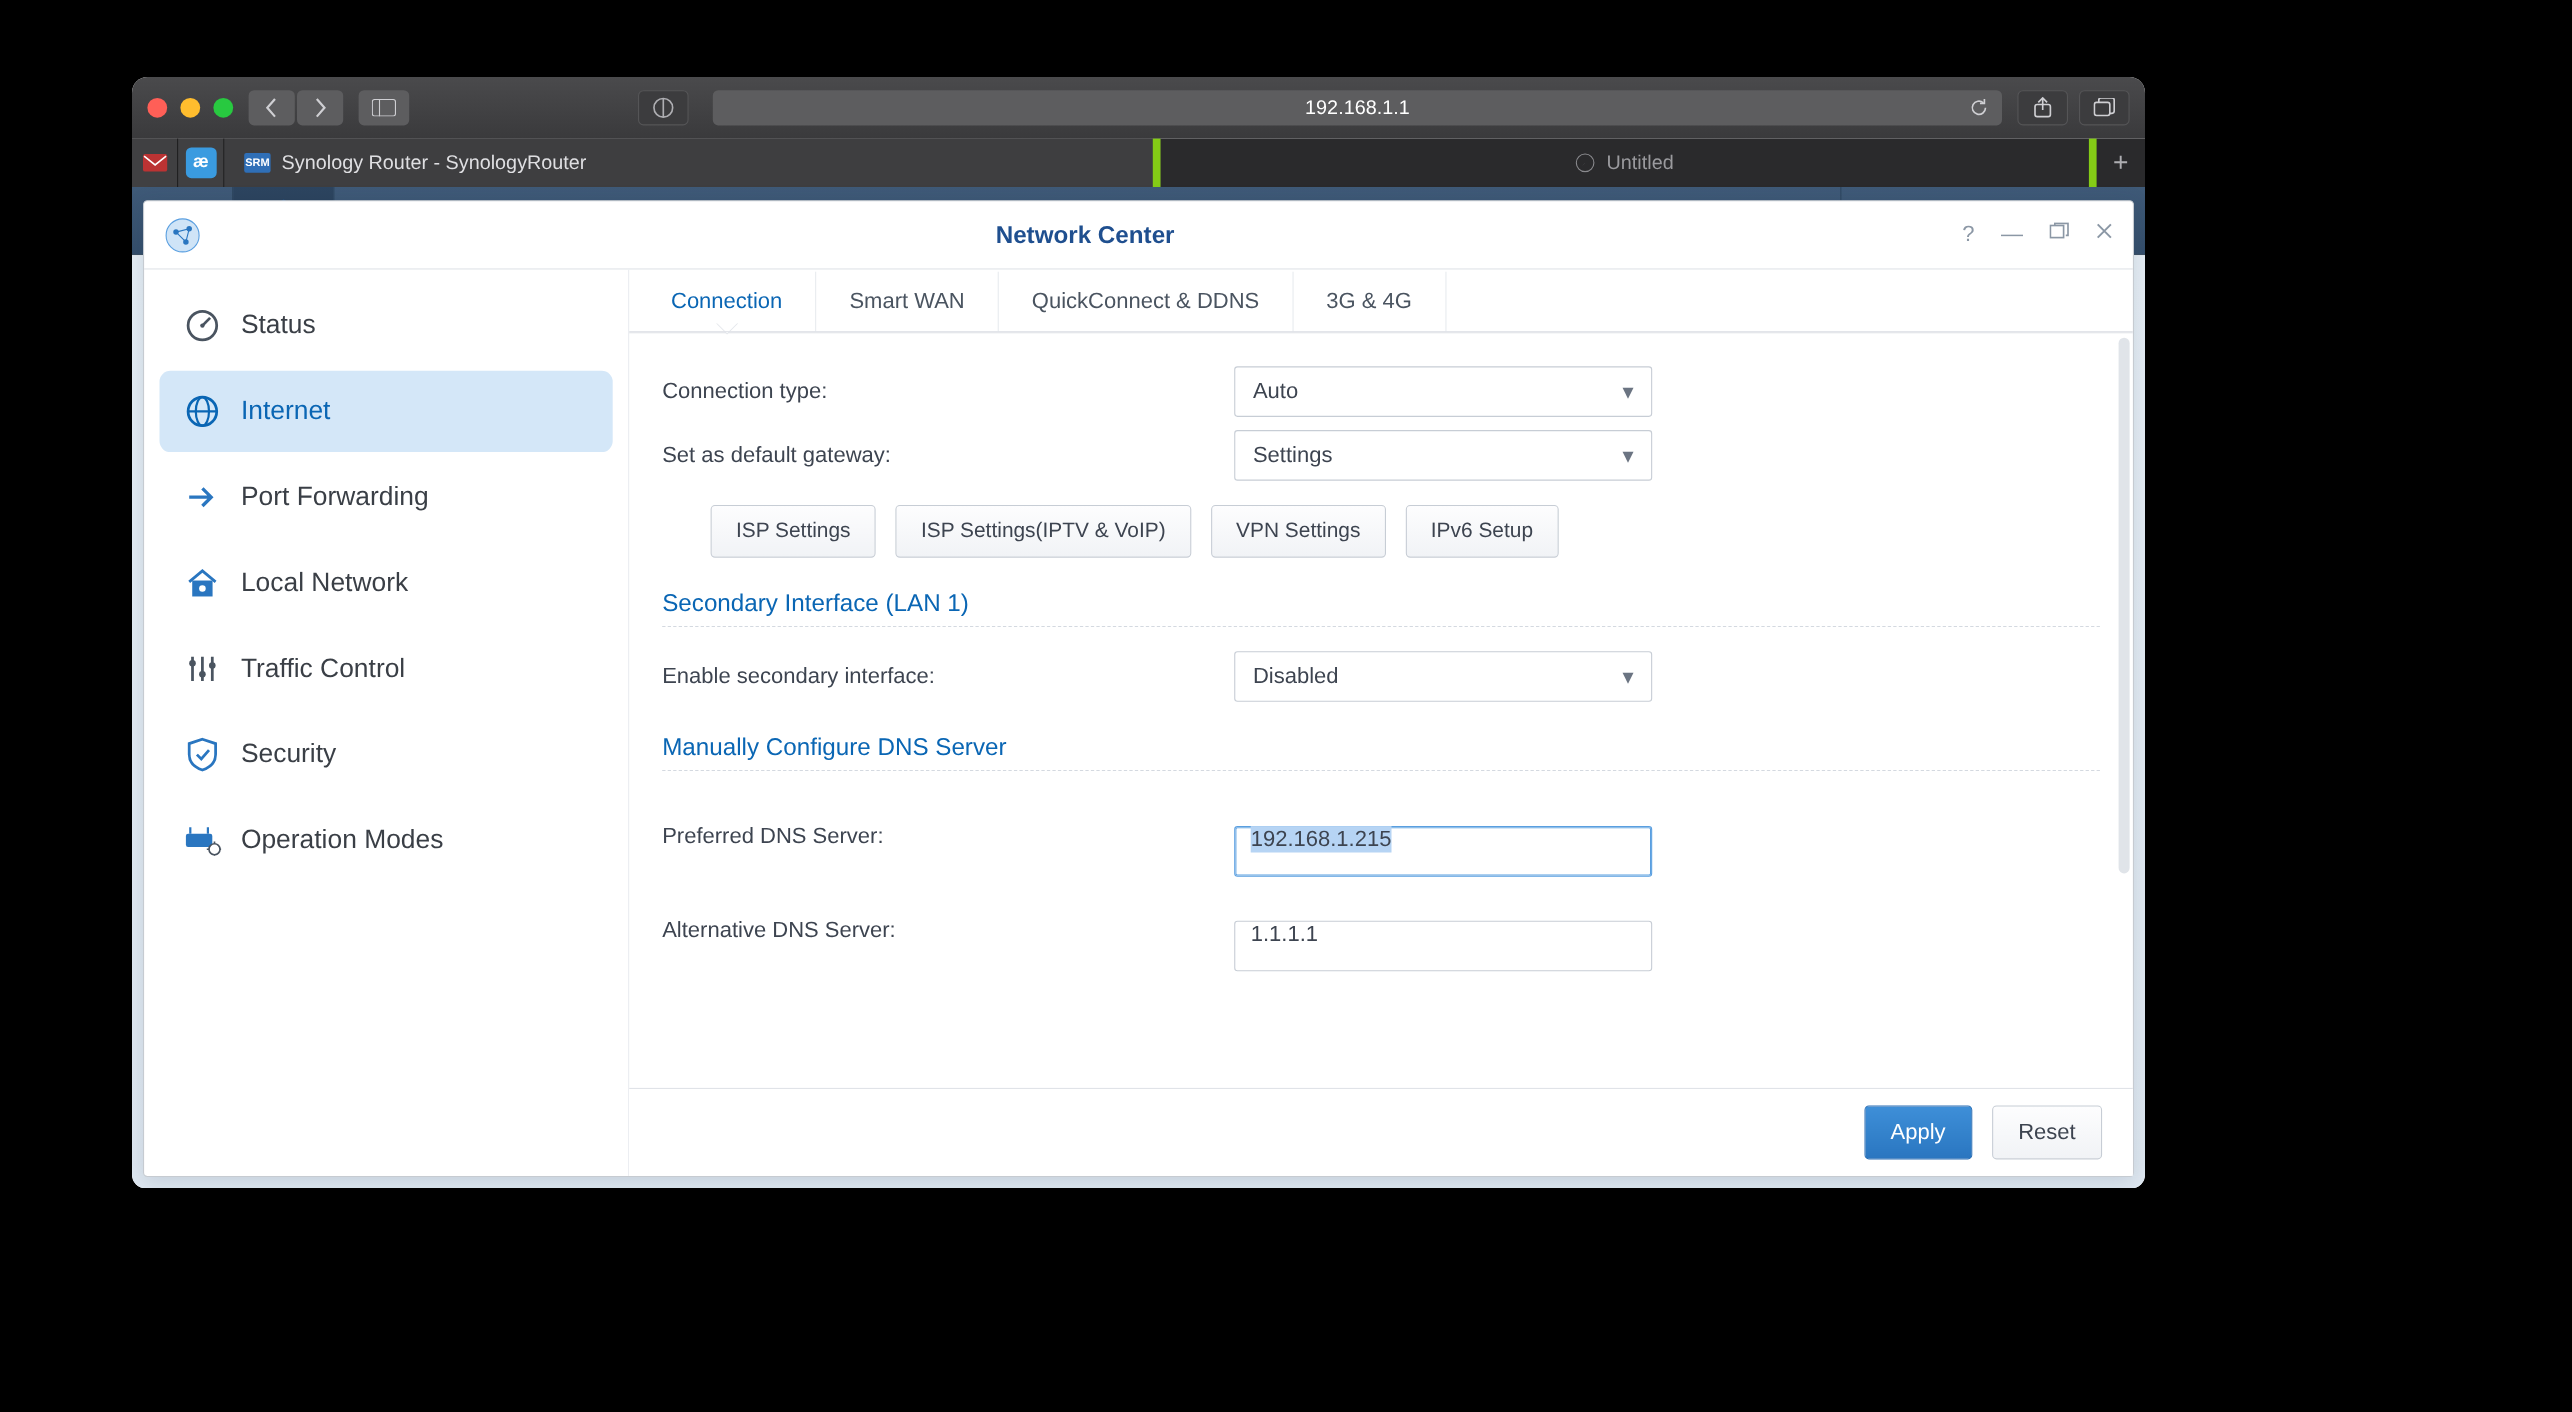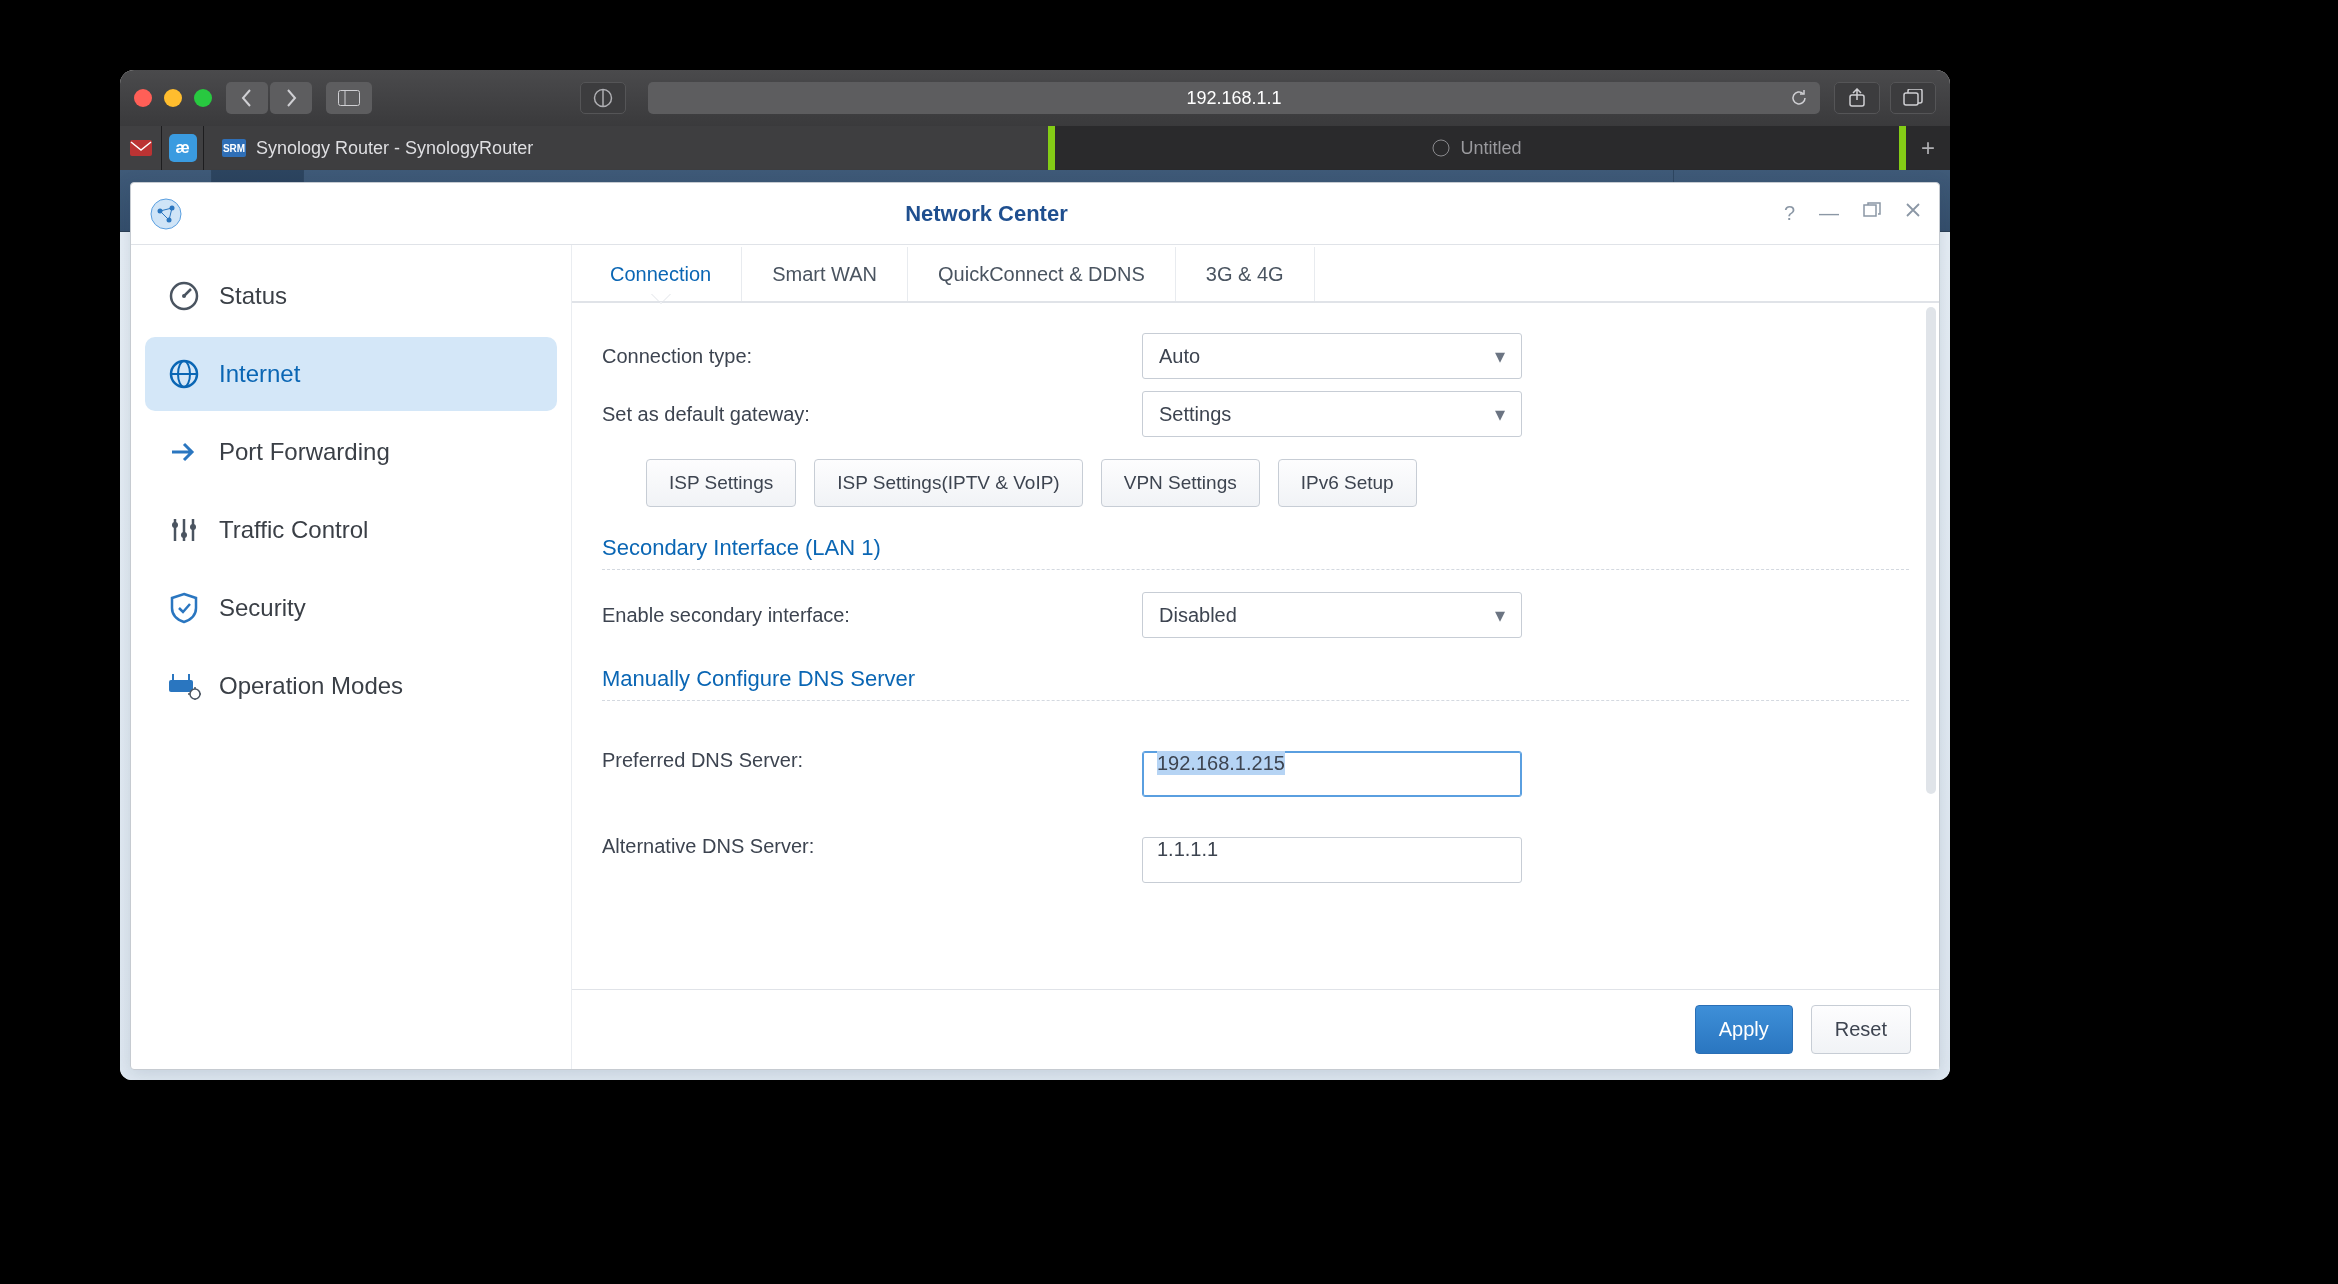--- a/index.html
+++ b/index.html
@@ -57,21 +57,21 @@
 .sb-ico { width:34px; height:34px; display:flex; align-items:center; justify-content:center; }
 
 .main { flex:1; display:flex; flex-direction:column; border-left:1px solid #eaedf1; position:relative; }
 .tabs { height:58px; display:flex; align-items:flex-end; padding:0 8px; border-bottom:1px solid #e0e3e8; position:relative; }
 .tabs::after { content:''; position:absolute; left:0; right:0; bottom:0; height:1px; background:#e0e3e8; }
 .mtab { padding:16px 30px; font-size:20px; color:#4a5460; border-right:1px solid #e8ebef; position:relative; }
 .mtab.active { color:#0a66b4; font-weight:400; }
 .mtab.active::after { content:''; position:absolute; left:50%; bottom:-1px; transform:translateX(-50%); width:0; height:0; border-left:10px solid transparent; border-right:10px solid transparent; border-top:10px solid #fff; filter: drop-shadow(0 1px 0 #e0e3e8); }
 
 .scroll { flex:1; overflow-y:auto; padding:18px 30px 8px 30px; }
-.formrow { display:flex; align-items:center; margin:12px 0;gap:20px; }
+.formrow { display:flex; align-items:center; margin:12px 0; }
 .formrow label { width: 520px; font-size:20px; color:#3d4450; }
 .select { width: 380px; height: 46px; border:1px solid #c7cdd5; border-radius:3px; display:flex; align-items:center; justify-content:space-between; padding:0 16px; font-size:20px; color:#3d4450; background:#fff; }
 .select .caret { color:#6b7482; }
 .btnrow { display:flex; gap:18px; margin:22px 0 28px 0;padding-left:44px; }
 .obtn { padding:12px 22px; border:1px solid #c7cdd5; border-radius:4px; background:linear-gradient(#fdfdfe,#f1f3f6); font-size:19px; color:#3d4450; }
 .section { font-size:22px; color:#0a66b4; font-weight:500; margin-top:10px; padding-bottom:8px; border-bottom:1px dashed #d4d9e0; }
 .tinput { width: 380px; height: 46px; border:1px solid #c7cdd5; border-radius:3px; padding:0 14px; font-size:20px; color:#3d4450; background:#fff;margin-top:28px; }
 .tinput.focus { border-color:#5a9fe0; box-shadow:0 0 0 1px #5a9fe0 inset; }
 .tinput .sel { background:#b6d4f4; padding:1px 0; }
 
@@ -280,20 +280,30 @@
         <div class="sb-item">
           <div class="sb-ico">
               <svg width="32" height="28" viewBox="0 0 32 28">
                 <path d="M4 14 h18 M16 6 l8 8 l-8 8" stroke="#2a76c0" stroke-width="3" fill="none"></path>
               </svg>
             </div>
           <span>Port Forwarding</span>
         </div>
         <div class="sb-item">
           <div class="sb-ico">
+              <svg width="32" height="30" viewBox="0 0 32 30">
+                <path d="M4 14 L16 4 L28 14" stroke="#2a76c0" stroke-width="2.5" fill="none"></path>
+                <rect x="8" y="14" width="16" height="12" stroke="#2a76c0" stroke-width="2.5" fill="#2a76c0"></rect>
+                <circle cx="16" cy="20" r="3" fill="#fff"></circle>
+              </svg>
+            </div>
+          <span>Local Network</span>
+        </div>
+        <div class="sb-item">
+          <div class="sb-ico">
               <svg width="30" height="30" viewBox="0 0 30 30">
                 <line x1="6" y1="4" x2="6" y2="26" stroke="#4a5460" stroke-width="2.5"></line>
                 <line x1="15" y1="4" x2="15" y2="26" stroke="#4a5460" stroke-width="2.5"></line>
                 <line x1="24" y1="4" x2="24" y2="26" stroke="#4a5460" stroke-width="2.5"></line>
                 <circle cx="6" cy="10" r="3" fill="#4a5460"></circle>
                 <circle cx="15" cy="20" r="3" fill="#4a5460"></circle>
                 <circle cx="24" cy="12" r="3" fill="#4a5460"></circle>
               </svg>
             </div>
           <span>Traffic Control</span>

